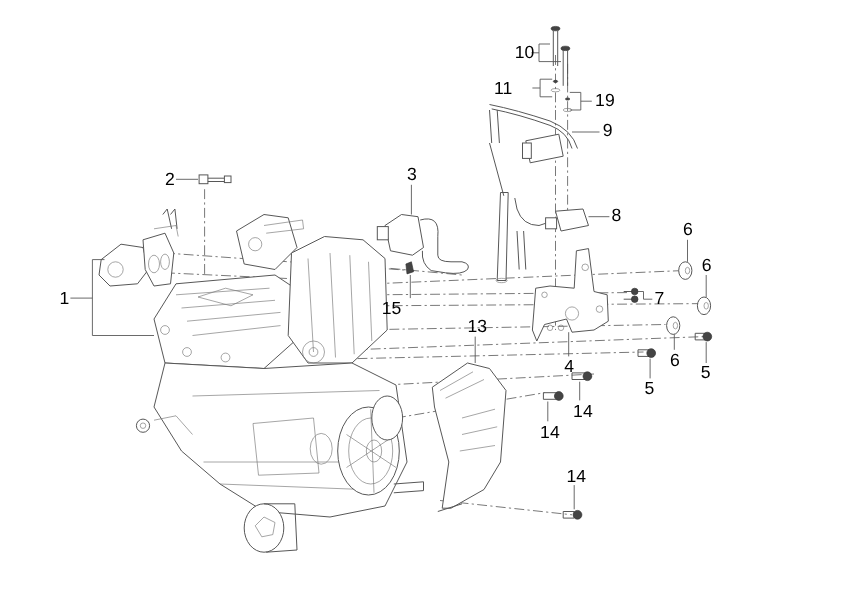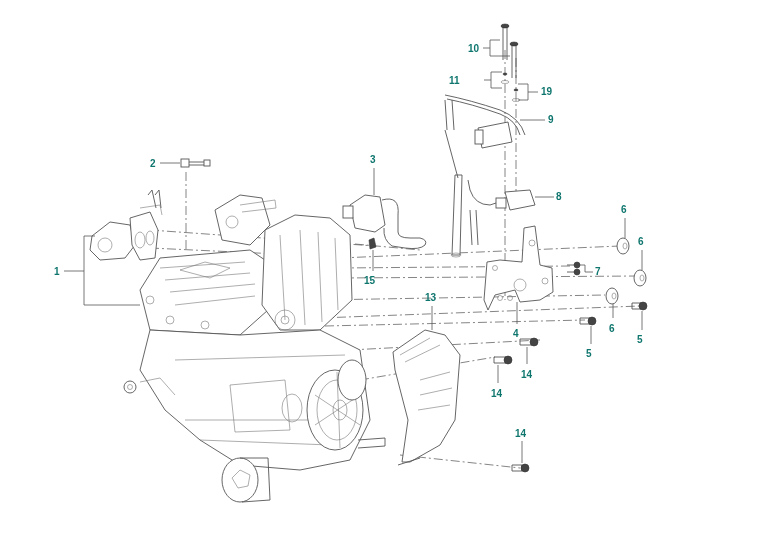--- a/index.html
+++ b/index.html
@@ -1,18 +1,18 @@
 <!DOCTYPE html>
 <html><head>
 <meta charset="utf-8">
 <style>
   html,body{margin:0;padding:0;background:#ffffff;}
   body{width:772px;height:542px;overflow:hidden;position:relative;font-family:"Liberation Sans",sans-serif;}
   #canvas{position:absolute;left:0;top:0;width:772px;height:542px;}
-  .callout{position:absolute;font-size:10px;color:#0f766e;line-height:13px;font-family:"Liberation Sans",sans-serif;font-weight:bold;}
+  .callout{position:absolute;font-size:16px;color:#000000;line-height:13px;font-family:"Liberation Sans",sans-serif;}
   svg{position:absolute;left:0;top:0;}
   .ln{stroke:#555;stroke-width:0.9;fill:none;}
   .lnf{stroke:#555;stroke-width:0.9;fill:#fff;}
   .thin{stroke:#777;stroke-width:0.6;fill:none;}
   .dash{stroke:#666;stroke-width:0.8;fill:none;stroke-dasharray:9 3 2 3;}
   .lead{stroke:#555;stroke-width:0.8;fill:none;}
   .dark{fill:#444;stroke:#333;stroke-width:0.6;}
 </style>
 </head>
 <body>
@@ -218,14 +218,14 @@
 <span class="callout" style="left:595px;top:265px;">7</span>
 <span class="callout" style="left:556px;top:190px;">8</span>
 <span class="callout" style="left:548px;top:113px;">9</span>
 <span class="callout" style="left:468px;top:42px;">10</span>
 <span class="callout" style="left:449px;top:74px;">11</span>
 <span class="callout" style="left:541px;top:85px;">19</span>
 <span class="callout" style="left:425px;top:291px;text-align:center;">13</span>
 <span class="callout" style="left:521px;top:368px;">14</span>
 <span class="callout" style="left:491px;top:387px;">14</span>
 <span class="callout" style="left:515px;top:427px;">14</span>
-<span class="callout" style="left:364px;top:274px;text-align:right;">15</span>
+<span class="callout" style="left:347px;top:274px;text-align:right;">15</span>
 </div>
 
 </body></html>

